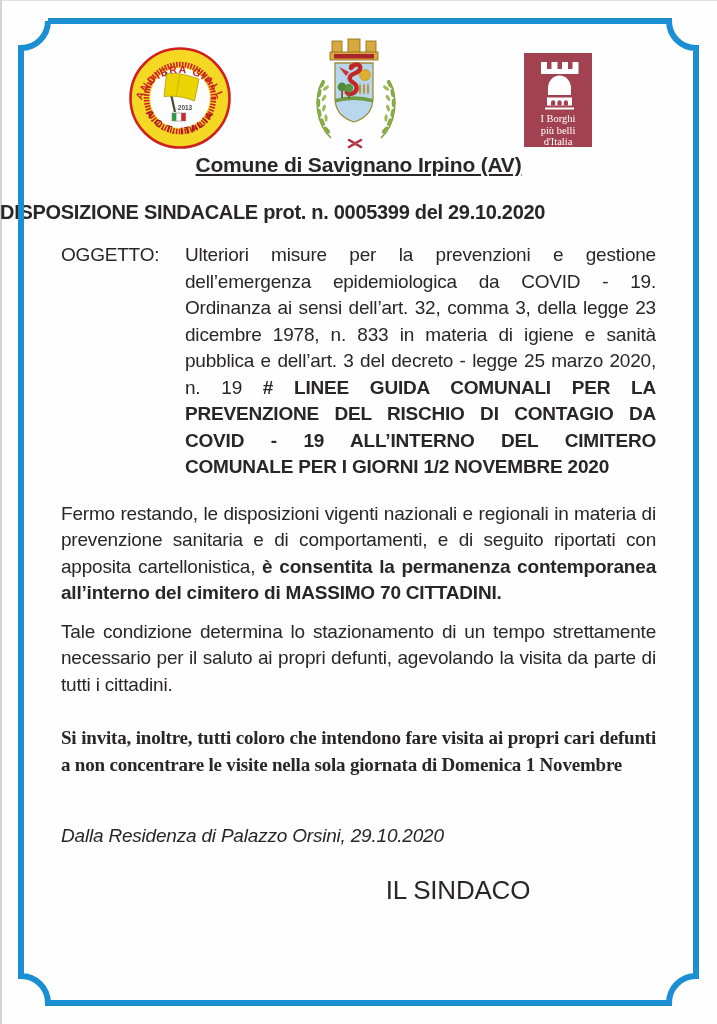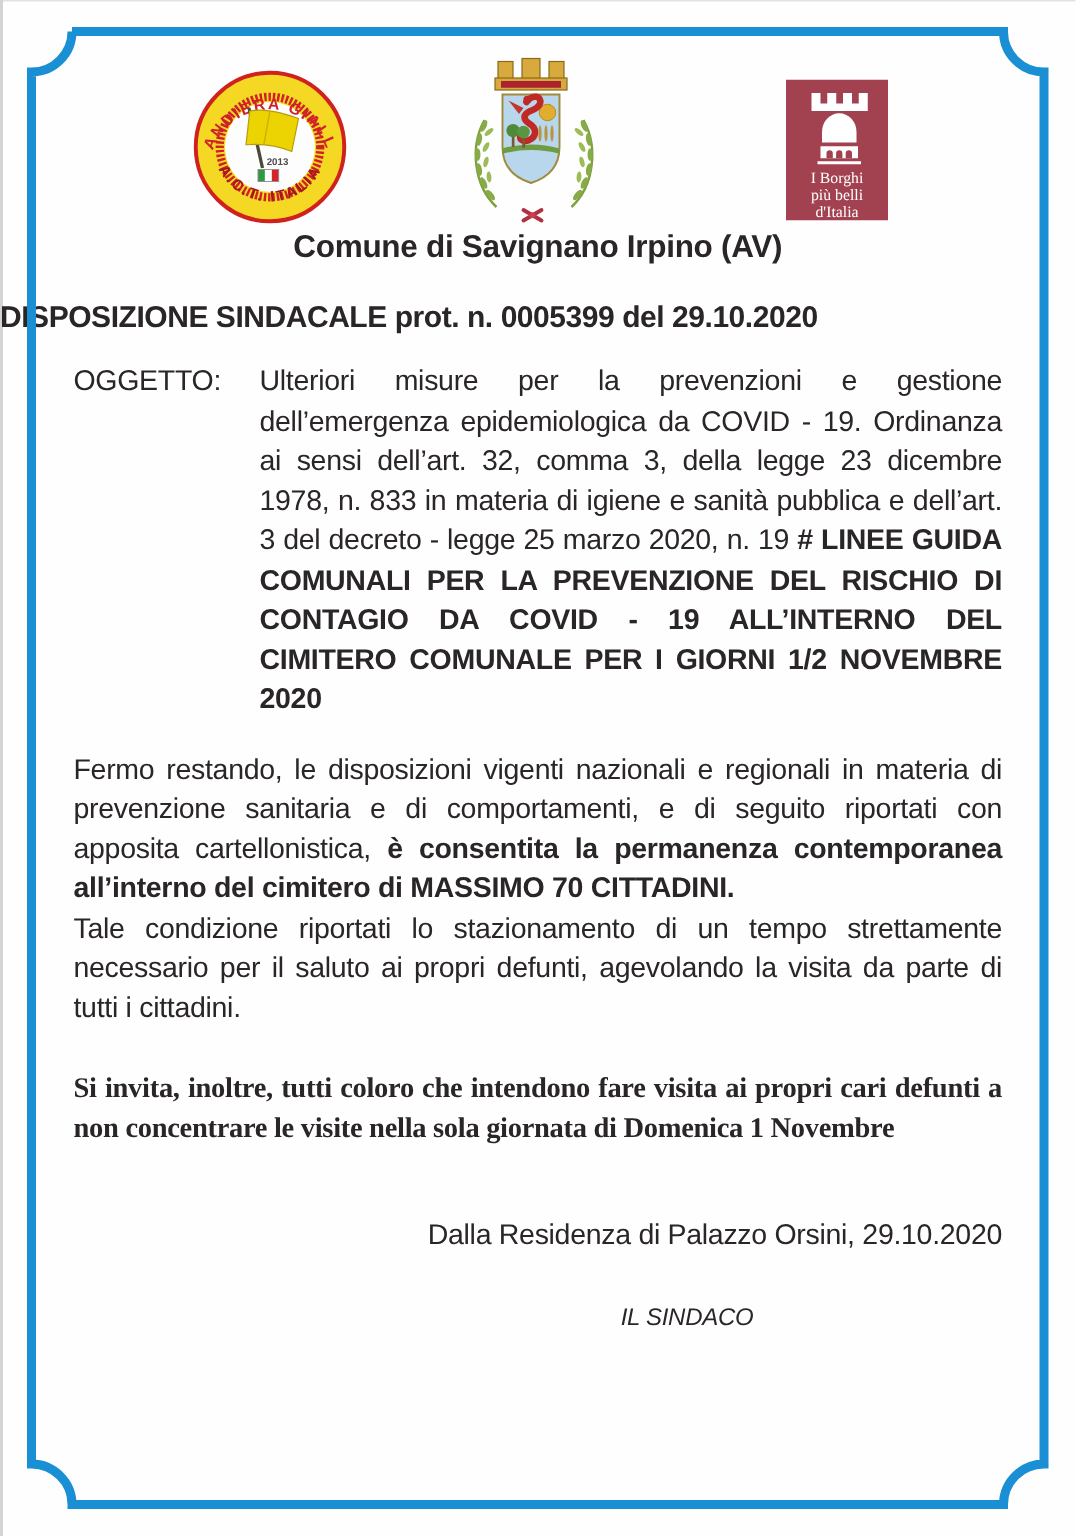--- a/index.html
+++ b/index.html
@@ -14,42 +14,42 @@
     box-sizing:border-box;
     padding-top:150px;
   }
   .frame{position:absolute;left:0;top:0;pointer-events:none;}
   .logo{position:absolute;}
   .logo-badge{left:128px;top:46px;}
   .logo-arms{left:300px;top:36px;}
   .logo-borghi{left:524px;top:53px;}
   h1.title{
     margin:0;text-align:center;
-    font-size:21px;font-weight:700;line-height:30px;letter-spacing:-0.2px;
+    font-size:21px;font-weight:700;line-height:30px;letter-spacing:-0.2px;text-decoration:underline;
   }
   h2.protocol{
     margin:18px 0 0 0;text-align:left;
     font-size:20px;font-weight:700;line-height:28px;letter-spacing:-0.3px;
   }
   .body-text{
     margin:16px 49px 0 49px;
     font-size:19px;line-height:26.5px;
     text-align:justify;letter-spacing:-0.2px;
   }
-  .body-text p{margin:0;}
+  .body-text p{margin:12px;}
   .oggetto{
     text-indent:-124px;padding-left:124px;
     margin-bottom:20px !important;
   }
   .oggetto-label{display:inline-block;width:124px;text-indent:0;}
   .si-invita{margin-top:27px !important;font-weight:700;font-family:Liberation Serif, serif;}
-  .place-date{margin-top:45px !important;text-align:right;}
+  .place-date{margin-top:45px !important;text-align:left;font-style:italic;}
   .signature{
     width:420px;margin:26px 0 0 auto;
-    text-align:center;line-height:29px;font-size:16px;letter-spacing:-0.2px;font-style:italic;
+    text-align:center;line-height:29px;font-size:26px;letter-spacing:-0.2px;
   }
   .signature div{white-space:nowrap;}
   .b{font-weight:700;}
 </style>
 </head>
 <body>
 
 <div class="page">
 
   <svg class="frame" width="717" height="1024" viewBox="0 0 717 1024">
@@ -154,21 +154,21 @@
     <text x="34" y="91.5" text-anchor="middle" font-size="10.5" fill="#ffffff" font-family="Liberation Serif, serif">d'Italia</text>
   </svg>
 
   <h1 class="title">Comune di Savignano Irpino (AV)</h1>
   <h2 class="protocol">DISPOSIZIONE SINDACALE prot. n. 0005399 del 29.10.2020</h2>
 
   <section class="body-text">
     <p class="oggetto"><span class="oggetto-label">OGGETTO:</span><span><span>Ulteriori misure per la prevenzioni e gestione dell’emergenza epidemiologica da COVID - 19. Ordinanza ai sensi dell’art. 32, comma 3, della legge 23 dicembre 1978, n. 833 in materia di igiene e sanità pubblica e dell’art. 3 del decreto - legge 25 marzo 2020, n. 19 </span><span class="b"># LINEE GUIDA COMUNALI PER LA PREVENZIONE DEL RISCHIO DI CONTAGIO DA COVID - 19 ALL’INTERNO DEL CIMITERO COMUNALE PER I GIORNI 1/2 NOVEMBRE 2020</span></span></p>
 
     <p><span>Fermo restando, le disposizioni vigenti nazionali e regionali in materia di prevenzione sanitaria e di comportamenti, e di seguito riportati con apposita cartellonistica, </span><span class="b">è consentita la permanenza contemporanea all’interno del cimitero di MASSIMO 70 CITTADINI.</span></p>
-    <p>Tale condizione riportati lo stazionamento di un tempo strettamente necessario per il saluto ai propri defunti, agevolando la visita da parte di tutti i cittadini.</p>
+    <p>Tale condizione determina lo stazionamento di un tempo strettamente necessario per il saluto ai propri defunti, agevolando la visita da parte di tutti i cittadini.</p>
 
     <p class="si-invita">Si invita, inoltre, tutti coloro che intendono fare visita ai propri cari defunti a non concentrare le visite nella sola giornata di Domenica 1 Novembre</p>
 
     <p class="place-date">Dalla Residenza di Palazzo Orsini, 29.10.2020</p>
 
     <div class="signature">
       <div>IL SINDACO</div>
     </div>
   </section>
 

